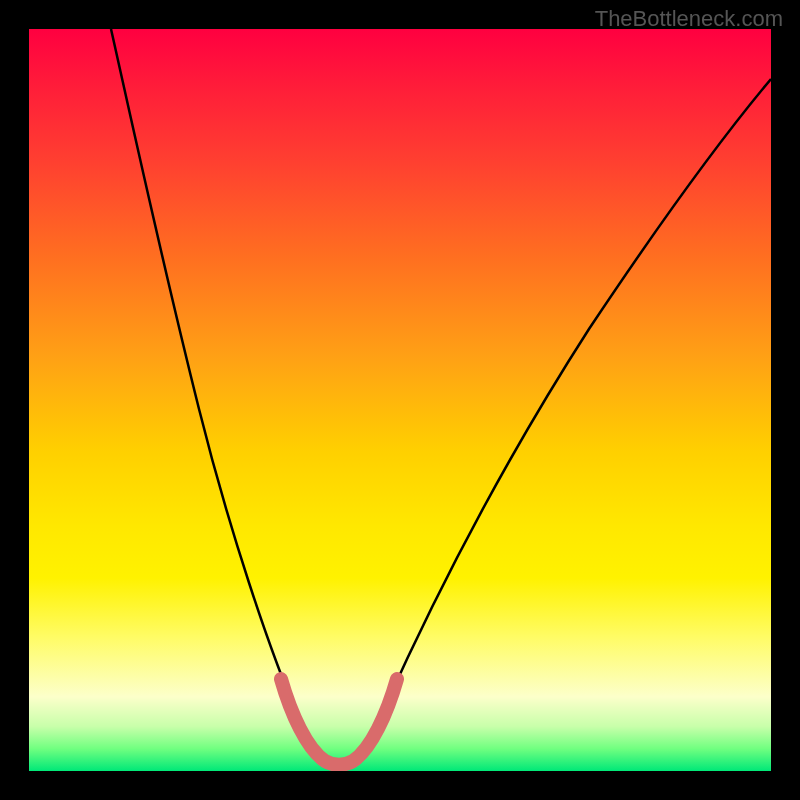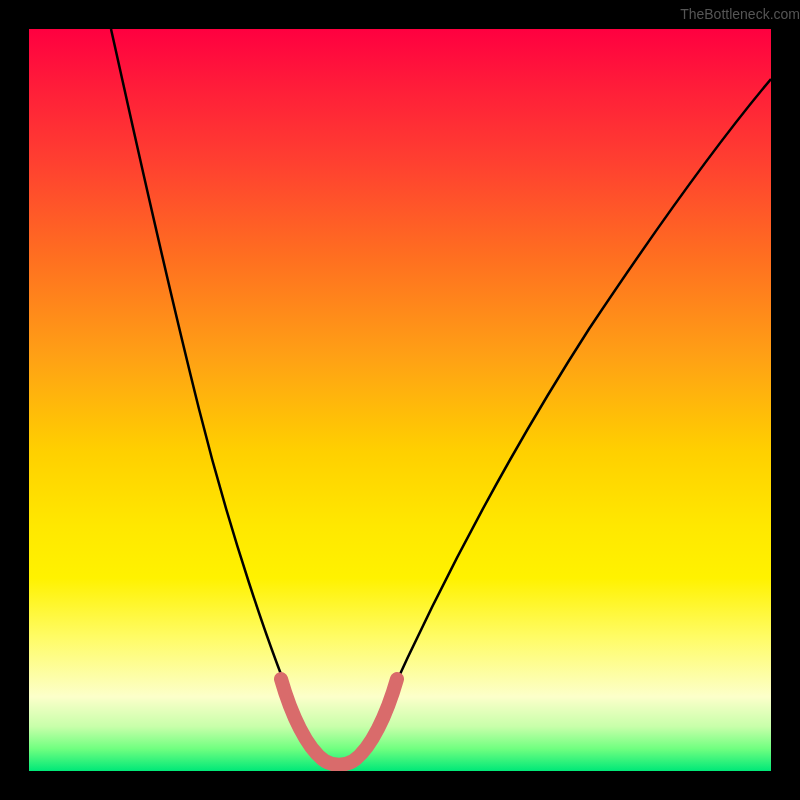--- a/index.html
+++ b/index.html
@@ -8,23 +8,23 @@
     width: 800px;
     height: 800px;
     background: #000;
     position: relative;
     font-family: Arial, sans-serif;
     overflow: hidden;
   }
   .watermark {
     position: absolute;
     top: 6px;
-    right: 0;
+    right: 17px;
     color: #555;
-    font-size: 14px;
+    font-size: 22px;
     z-index: 10;
     font-weight: 500;
   }
   .plot-area {
     position: absolute;
     left: 29px;
     top: 29px;
     width: 742px;
     height: 742px;
     background: linear-gradient(to bottom,

